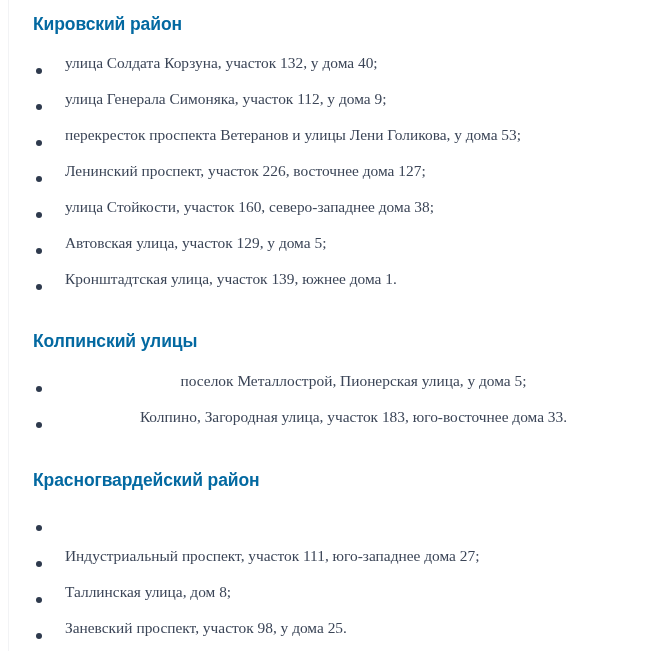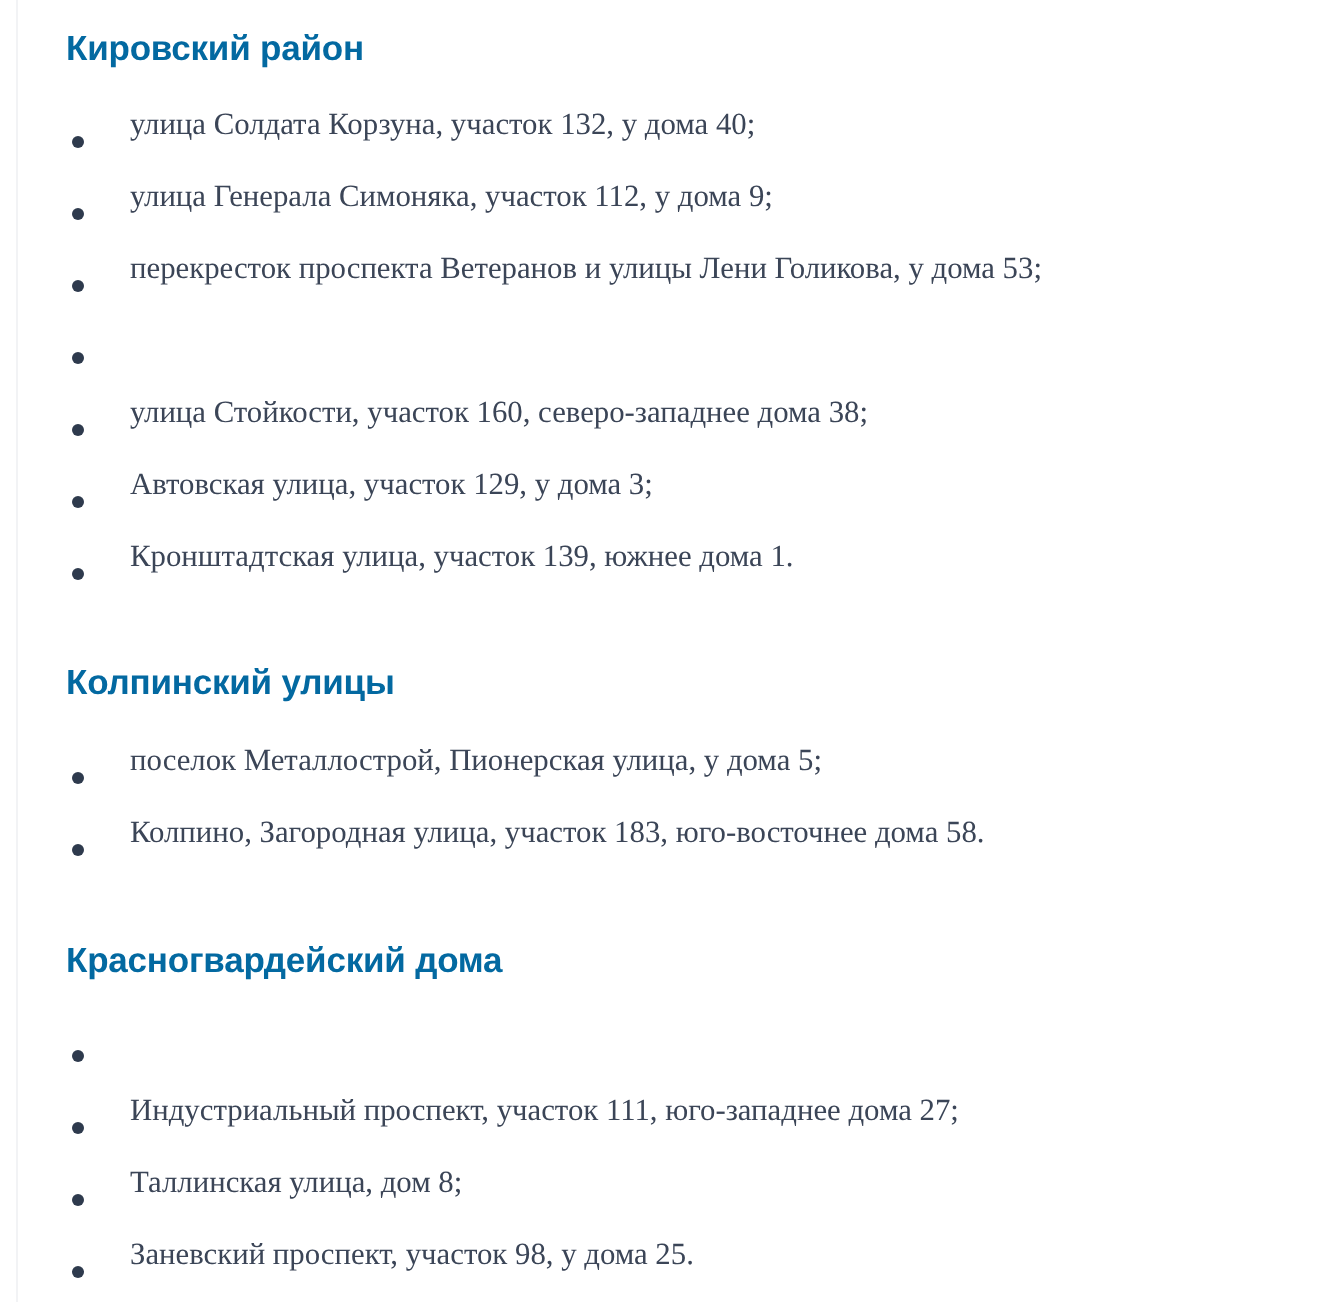--- a/index.html
+++ b/index.html
@@ -76,21 +76,21 @@
   }
 
   .address-text {
     display: inline;
   }
 
   
   #block-0 { padding-top: 9px; }
   #block-0 .address-list { padding-top: 8px; }
   #block-1 { padding-top: 21px; }
-  #block-1 .address-list { padding-top: 9px; }
+  #block-1 .address-list { padding-top: 9px; text-align: center; }
   #block-2 { padding-top: 22px; }
   #block-2 .address-list { padding-top: 9px; }
 
   .address-item { height: 36px; }
   .district-heading { height: 26px; }
 </style>
 </head>
 <body>
 
 <div class="page-edge-rule"></div>
@@ -107,52 +107,53 @@
       <li class="address-item">
         <span class="bullet-dot"></span>
         <span class="address-text">улица Генерала Симоняка, участок 112, у дома 9;</span>
       </li>
       <li class="address-item">
         <span class="bullet-dot"></span>
         <span class="address-text">перекресток проспекта Ветеранов и улицы Лени Голикова, у дома 53;</span>
       </li>
       <li class="address-item">
         <span class="bullet-dot"></span>
+        <span class="address-text">Ленинский проспект, участок 226, восточнее дома 127;</span>
       </li>
       <li class="address-item">
         <span class="bullet-dot"></span>
         <span class="address-text">улица Стойкости, участок 160, северо-западнее дома 38;</span>
       </li>
       <li class="address-item">
         <span class="bullet-dot"></span>
-        <span class="address-text">Автовская улица, участок 129, у дома 3;</span>
+        <span class="address-text">Автовская улица, участок 129, у дома 5;</span>
       </li>
       <li class="address-item">
         <span class="bullet-dot"></span>
         <span class="address-text">Кронштадтская улица, участок 139, южнее дома 1.</span>
       </li>
     </ul>
   </section>
 
   <section class="district-block" id="block-1">
     <h2 class="district-heading">Колпинский улицы</h2>
     <ul class="address-list">
       <li class="address-item">
         <span class="bullet-dot"></span>
         <span class="address-text">поселок Металлострой, Пионерская улица, у дома 5;</span>
       </li>
       <li class="address-item">
         <span class="bullet-dot"></span>
-        <span class="address-text">Колпино, Загородная улица, участок 183, юго-восточнее дома 58.</span>
+        <span class="address-text">Колпино, Загородная улица, участок 183, юго-восточнее дома 33.</span>
       </li>
     </ul>
   </section>
 
   <section class="district-block" id="block-2">
-    <h2 class="district-heading">Красногвардейский дома</h2>
+    <h2 class="district-heading">Красногвардейский район</h2>
     <ul class="address-list">
       <li class="address-item">
         <span class="bullet-dot"></span>
       </li>
       <li class="address-item">
         <span class="bullet-dot"></span>
         <span class="address-text">Индустриальный проспект, участок 111, юго-западнее дома 27;</span>
       </li>
       <li class="address-item">
         <span class="bullet-dot"></span>

